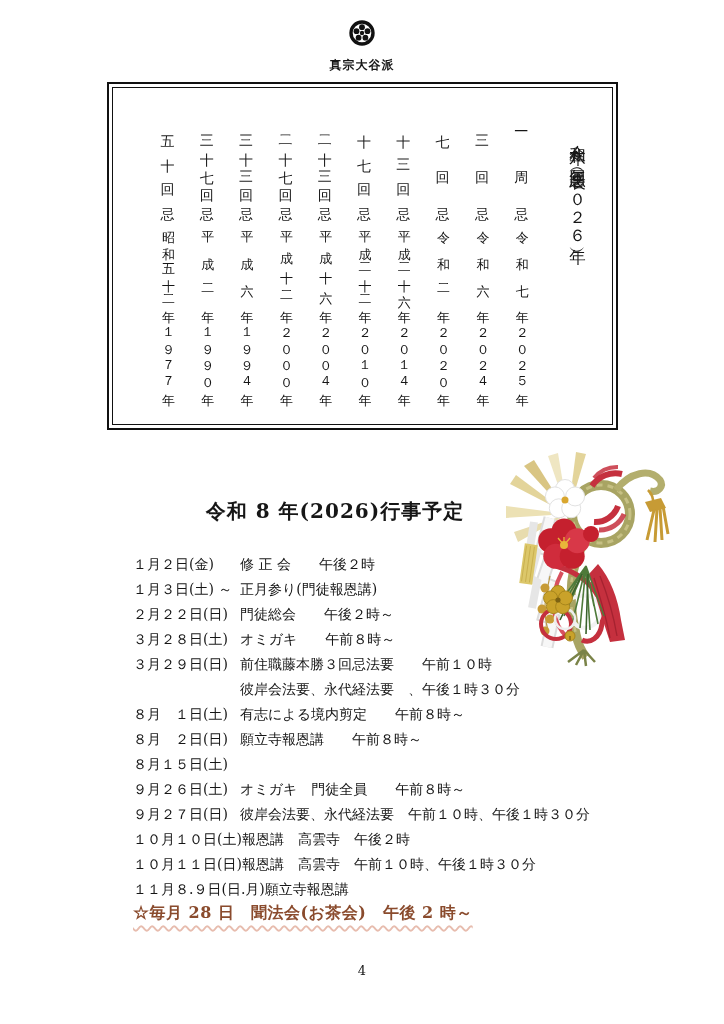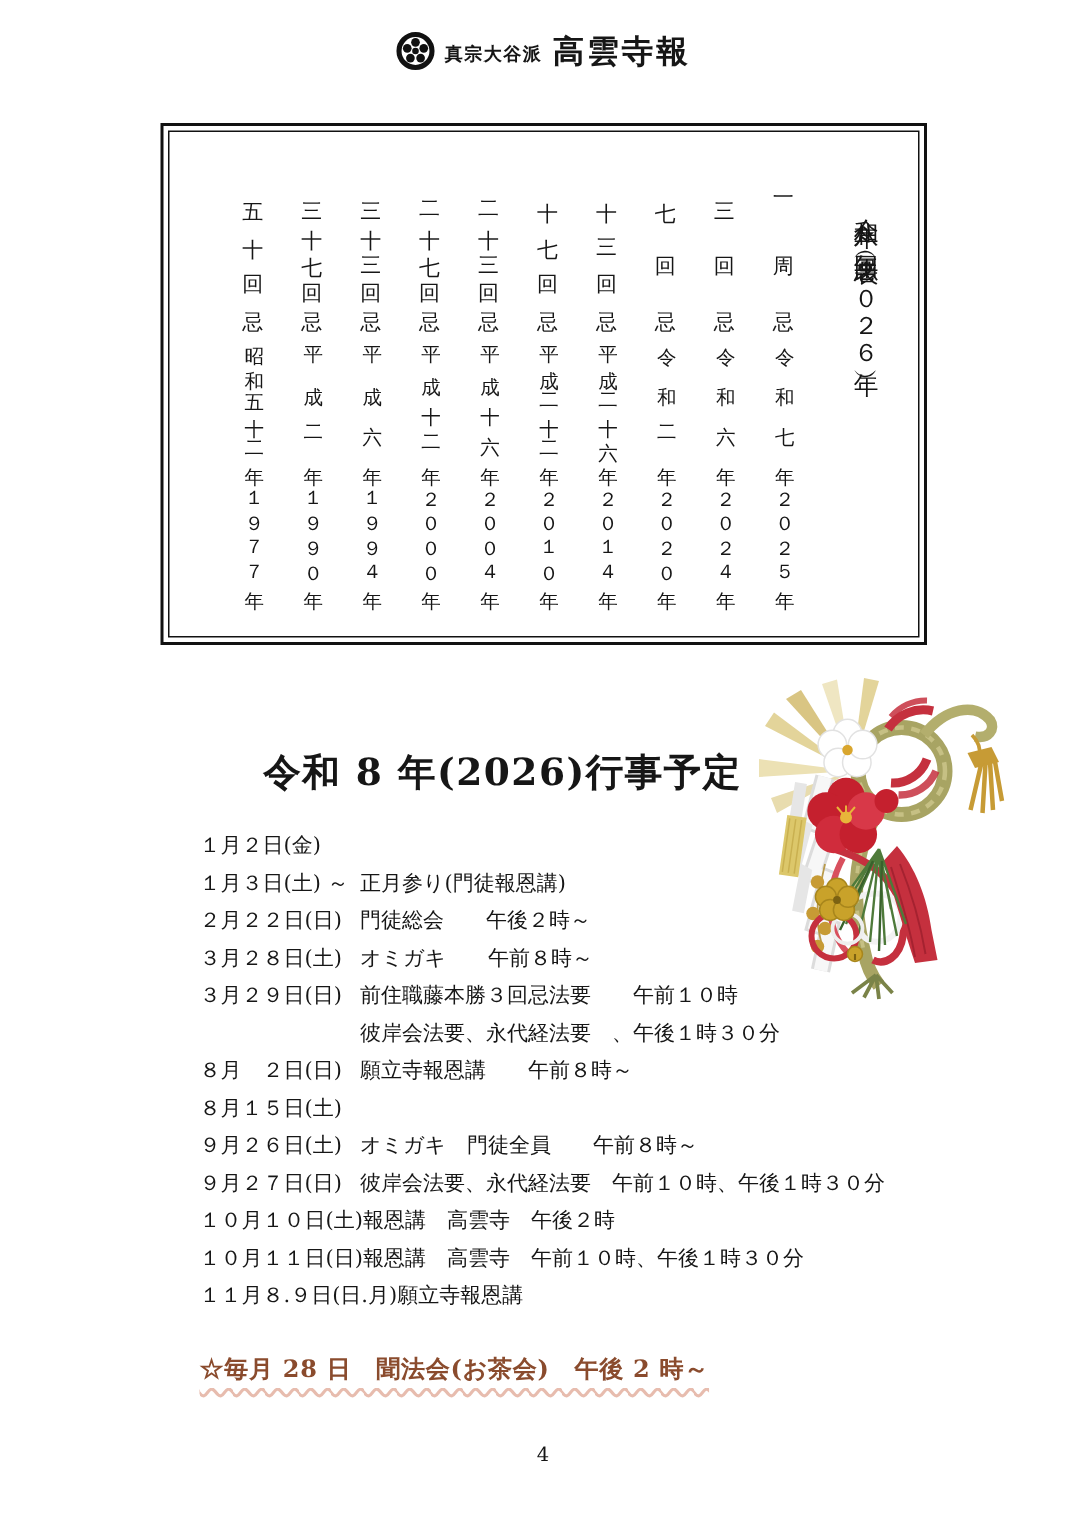--- a/index.html
+++ b/index.html
@@ -1,35 +1,35 @@
 <!DOCTYPE html>
 <html><head>
 <meta charset="utf-8">
 <style>
   html,body{margin:0;padding:0;}
   body{
     width:724px;height:1024px;position:relative;background:#ffffff;overflow:hidden;
     font-family:"DejaVu Serif","Liberation Serif",serif;color:#161616;
   }
   
-  .header{position:absolute;top:20px;left:0;right:0;display:flex;justify-content:center;align-items:center;gap:7px;}
+  .header{position:absolute;top:20px;left:0;right:0;display:flex;justify-content:center;align-items:center;gap:7px;flex-direction:column;}
   .brand-small{font-size:12px;font-weight:600;letter-spacing:1px;margin-top:4px;}
   .brand-large{font-size:21px;font-weight:700;letter-spacing:2px;}
   
   .mbox{position:absolute;left:107px;top:82px;width:511px;height:348px;border:2.5px solid #111;box-sizing:border-box;padding:3px;background:#fff;}
   .mbox-inner{border:1px solid #111;width:100%;height:100%;box-sizing:border-box;}
   .mtable{display:flex;flex-direction:row-reverse;justify-content:space-between;height:100%;box-sizing:border-box;padding:0 24px 0 46px;}
   .mcol{writing-mode:vertical-rl;text-orientation:mixed;height:100%;}
   .mcol-title{font-size:16.5px;letter-spacing:1.5px;padding-top:44px;margin-left:14px;font-weight:500;}
   .seg{display:inline-block;text-align:justify;text-align-last:justify;}
   .seg-name{font-size:14px;inline-size:72px;margin-inline-start:36px;margin-inline-end:25px;}
   .seg-era{font-size:13px;inline-size:80px;margin-inline-end:17px;}
   .seg-year{font-size:13px;inline-size:66px;}
   
-  .stitle{position:absolute;left:150px;top:498px;width:370px;text-align:center;font-size:25px;font-weight:bold;letter-spacing:1px;}
+  .stitle{position:absolute;left:150px;top:498px;width:370px;text-align:center;font-size:20px;font-weight:bold;letter-spacing:1px;}
   .slist{position:absolute;left:133px;top:552px;width:480px;font-size:14px;line-height:25px;}
   .srow{display:flex;}
   .sdate{flex:0 0 auto;min-width:107px;white-space:pre;}
   .stext{white-space:pre;}
   .note{
     position:absolute;left:133px;top:903px;font-size:16px;font-weight:bold;letter-spacing:.5px;
     color:#8a4b2d;text-decoration:underline wavy #e7bcae 1.5px;text-underline-offset:7px;white-space:pre;
   }
   
   .ornament{position:absolute;left:498px;top:448px;}
@@ -80,20 +80,21 @@
       </div>
   </div>
 </div>
 
 <div class="stitle">令和 8 年(2026)行事予定</div>
 
 <div class="slist">
 
     <div class="srow">
       <span class="sdate">１月２日(金)</span>
+      <span class="stext">修 正 会　　午後２時</span>
     </div>
 
     <div class="srow">
       <span class="sdate">１月３日(土) ～</span>
       <span class="stext">正月参り(門徒報恩講)</span>
     </div>
 
     <div class="srow">
       <span class="sdate">２月２２日(日)</span>
       <span class="stext">門徒総会　　午後２時～</span>
@@ -107,20 +108,24 @@
     <div class="srow">
       <span class="sdate">３月２９日(日)</span>
       <span class="stext">前住職藤本勝３回忌法要　　午前１０時</span>
     </div>
 
     <div class="srow">
       <span class="sdate"></span>
       <span class="stext">彼岸会法要、永代経法要　、午後１時３０分</span>
     </div>
 
+    <div class="srow">
+      <span class="sdate">８月　１日(土)</span>
+      <span class="stext">有志による境内剪定　　午前８時～</span>
+    </div>
 
     <div class="srow">
       <span class="sdate">８月　２日(日)</span>
       <span class="stext">願立寺報恩講　　午前８時～</span>
     </div>
 
     <div class="srow">
       <span class="sdate">８月１５日(土)</span>
     </div>
 

